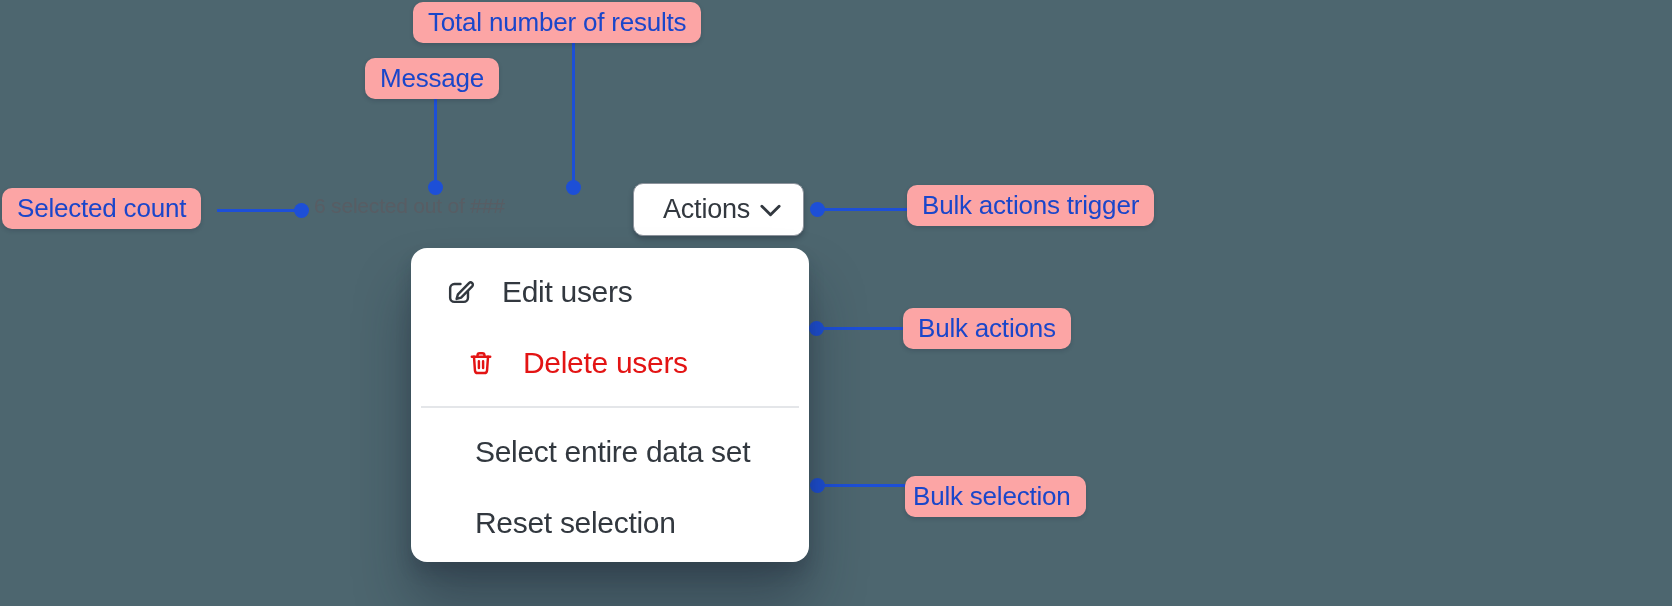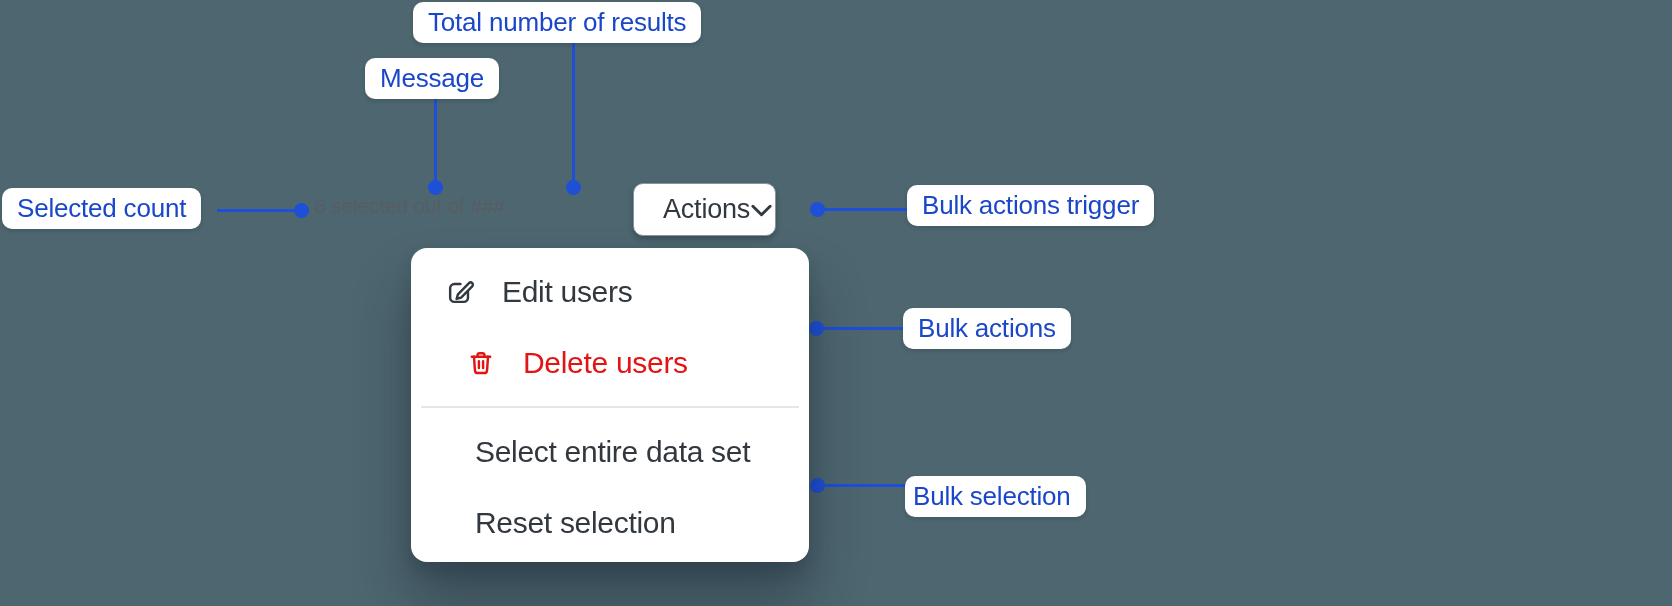--- a/index.html
+++ b/index.html
@@ -8,21 +8,21 @@
     position:relative;
     width:1672px;height:606px;
     background:#4d666f;
     overflow:hidden;
   }
   
   .badge{
     position:absolute;
     display:inline-flex;align-items:center;
     height:41px;padding:0 15px;
-    background:#ffffff;color:#1a46ca;
+    background:#fca5a5;color:#1a46ca;
     font-size:26px;font-weight:500;letter-spacing:-0.2px;
     border-radius:10px;white-space:nowrap;
     box-shadow:0 2px 4px rgba(20,30,50,0.18);
   }
   .badge-total{left:413px;top:2px;}
   .badge-message{left:365px;top:58px;}
   .badge-selected{left:2px;top:188px;}
   .badge-trigger{left:907px;top:185px;}
   .badge-bulk-actions{left:903px;top:308px;}
   .badge-bulk-selection{left:905px;top:476px;padding-left:8px;}
@@ -43,21 +43,21 @@
   .d-bulk-actions{left:809px;top:321px;}
   .l-bulk-selection{left:822px;top:484px;width:83px;}
   .d-bulk-selection{left:810px;top:478px;}
   
   .selection-message{
     position:absolute;left:314px;top:194px;
     font-size:21px;color:#585d64;letter-spacing:-0.2px;white-space:nowrap;
   }
   .actions-btn{
     position:absolute;left:633px;top:183px;
-    width:143px;height:53px;box-sizing:border-box;
+    width:171px;height:53px;box-sizing:border-box;
     display:flex;align-items:center;justify-content:space-between;
     padding:0 21px 0 29px;
     background:#ffffff;border:1.5px solid #8d939c;border-radius:10px;
     font-size:27px;color:#32383f;letter-spacing:-0.2px;
     box-shadow:0 3px 5px rgba(25,32,45,0.35);
     cursor:pointer;
   }
   .actions-btn .chev{display:flex;align-items:center;margin-top:2px;}
   
   .menu{

